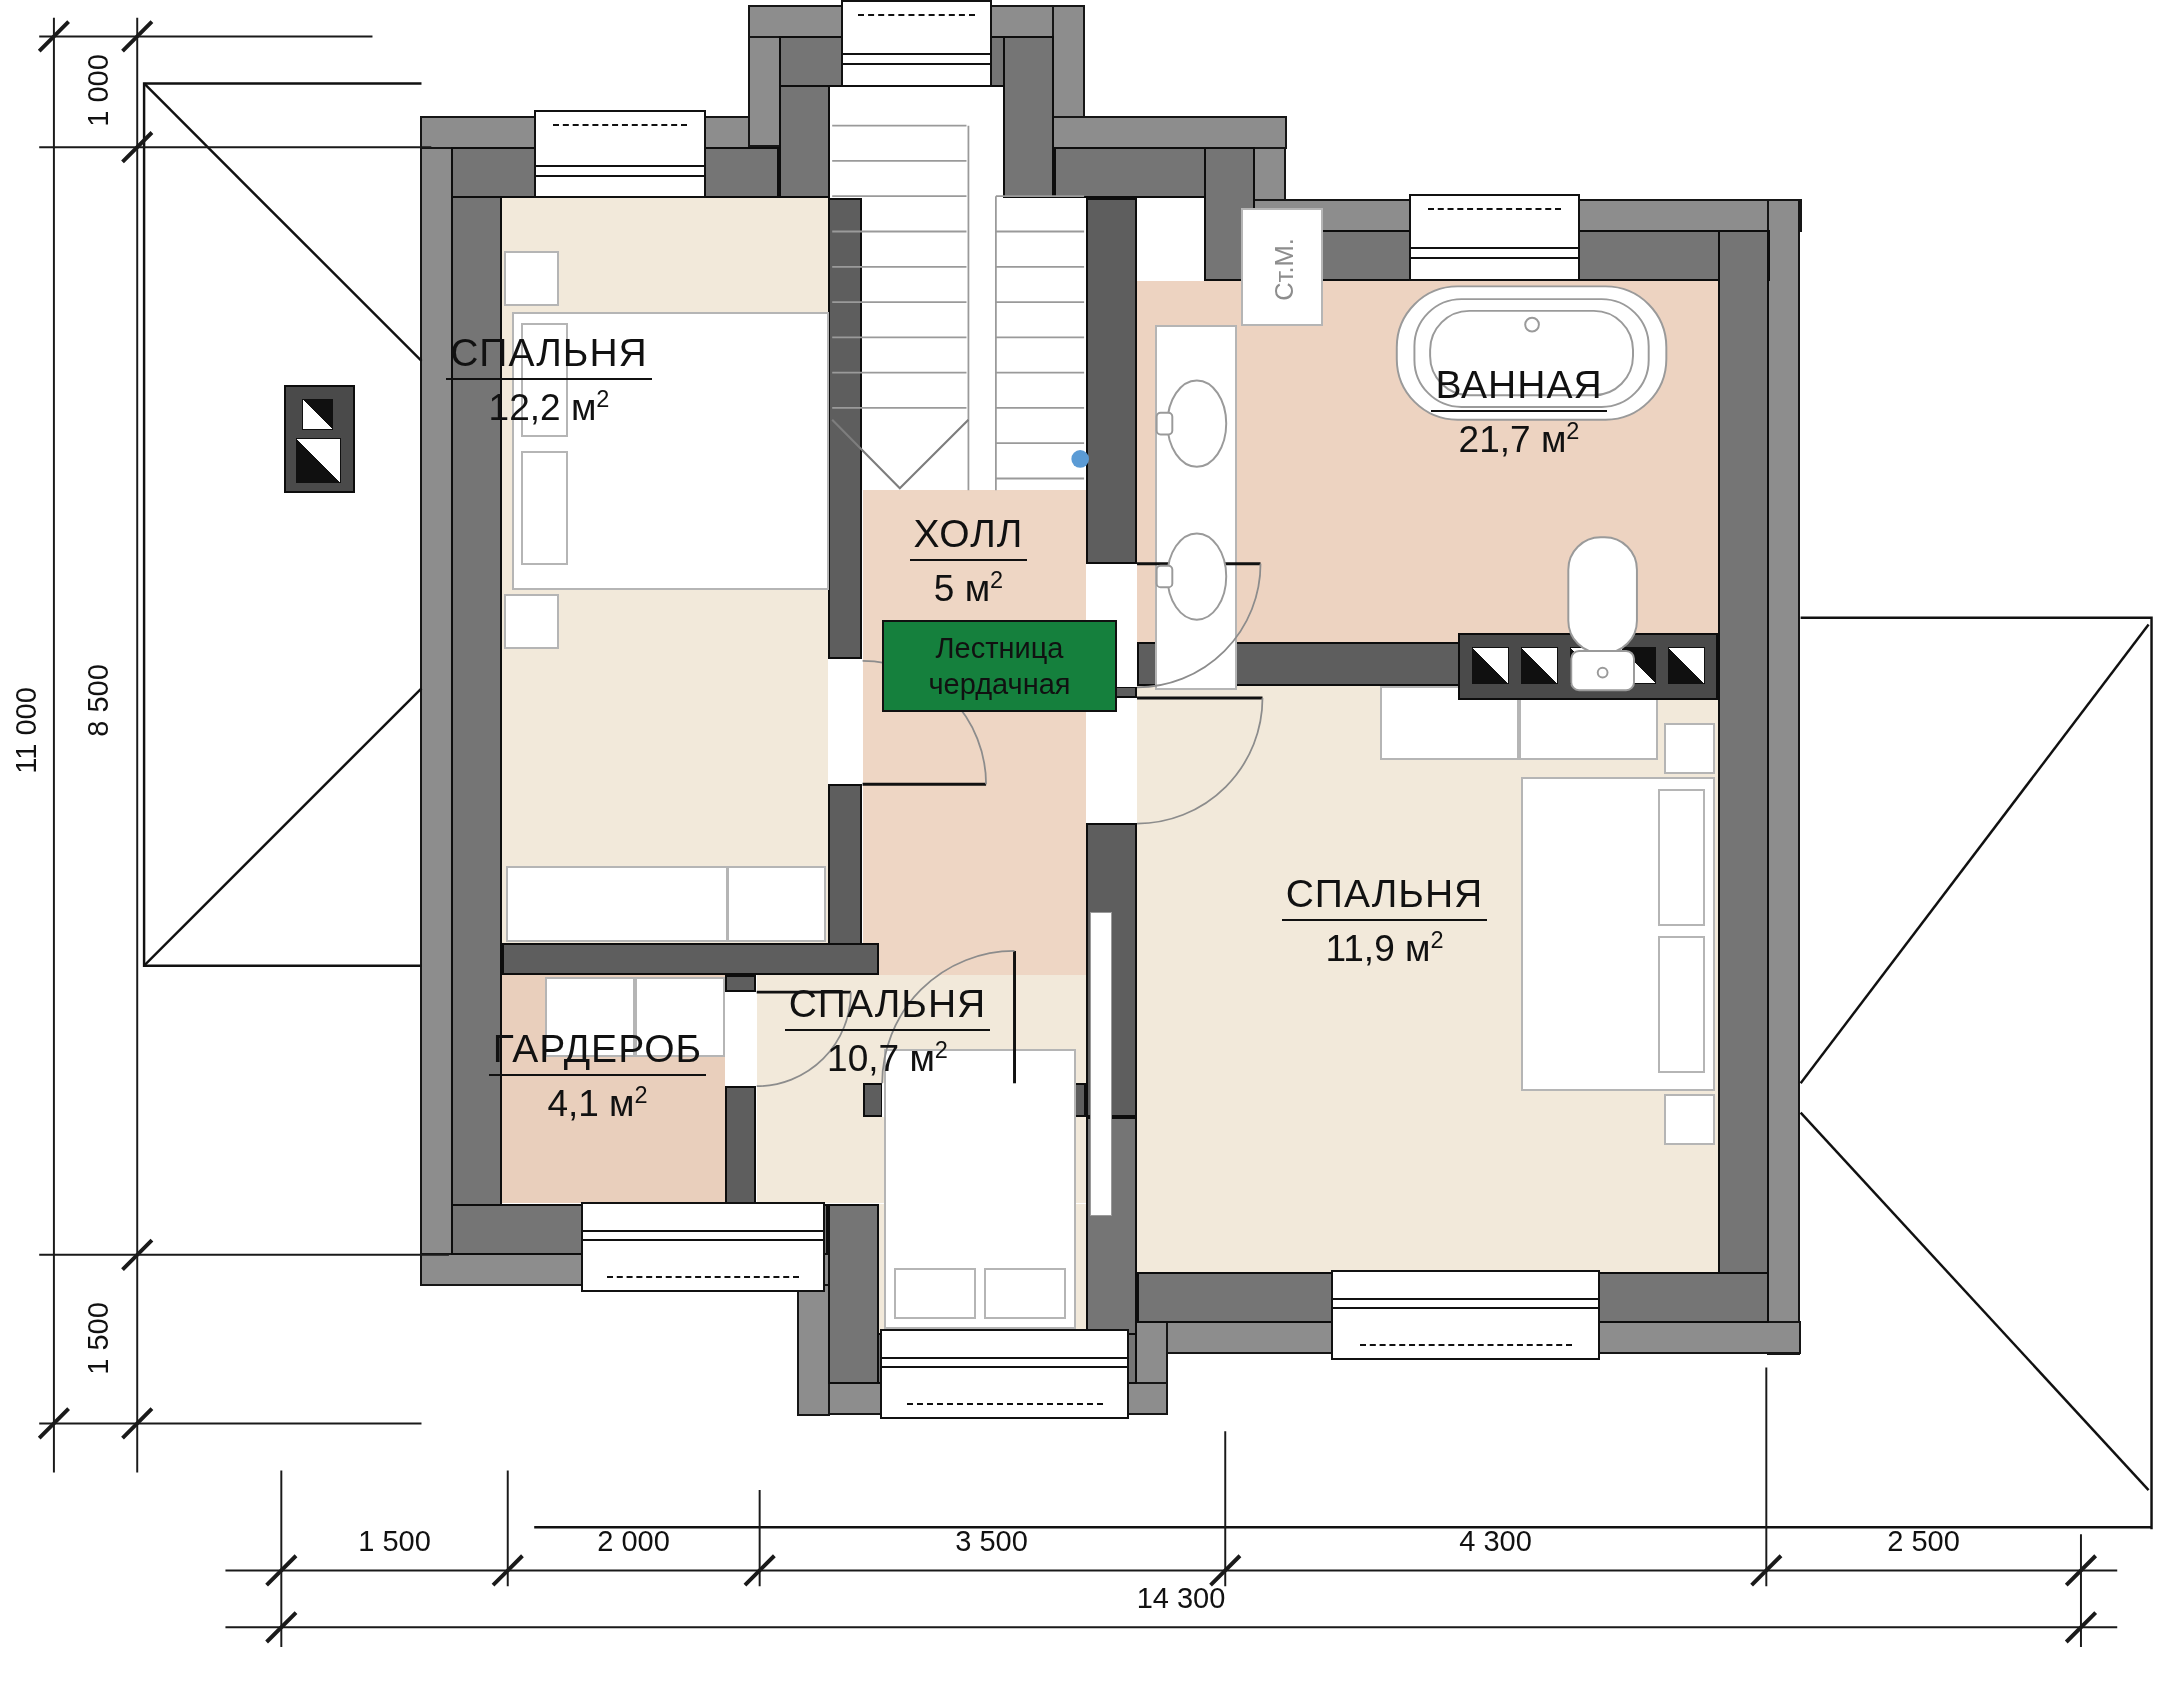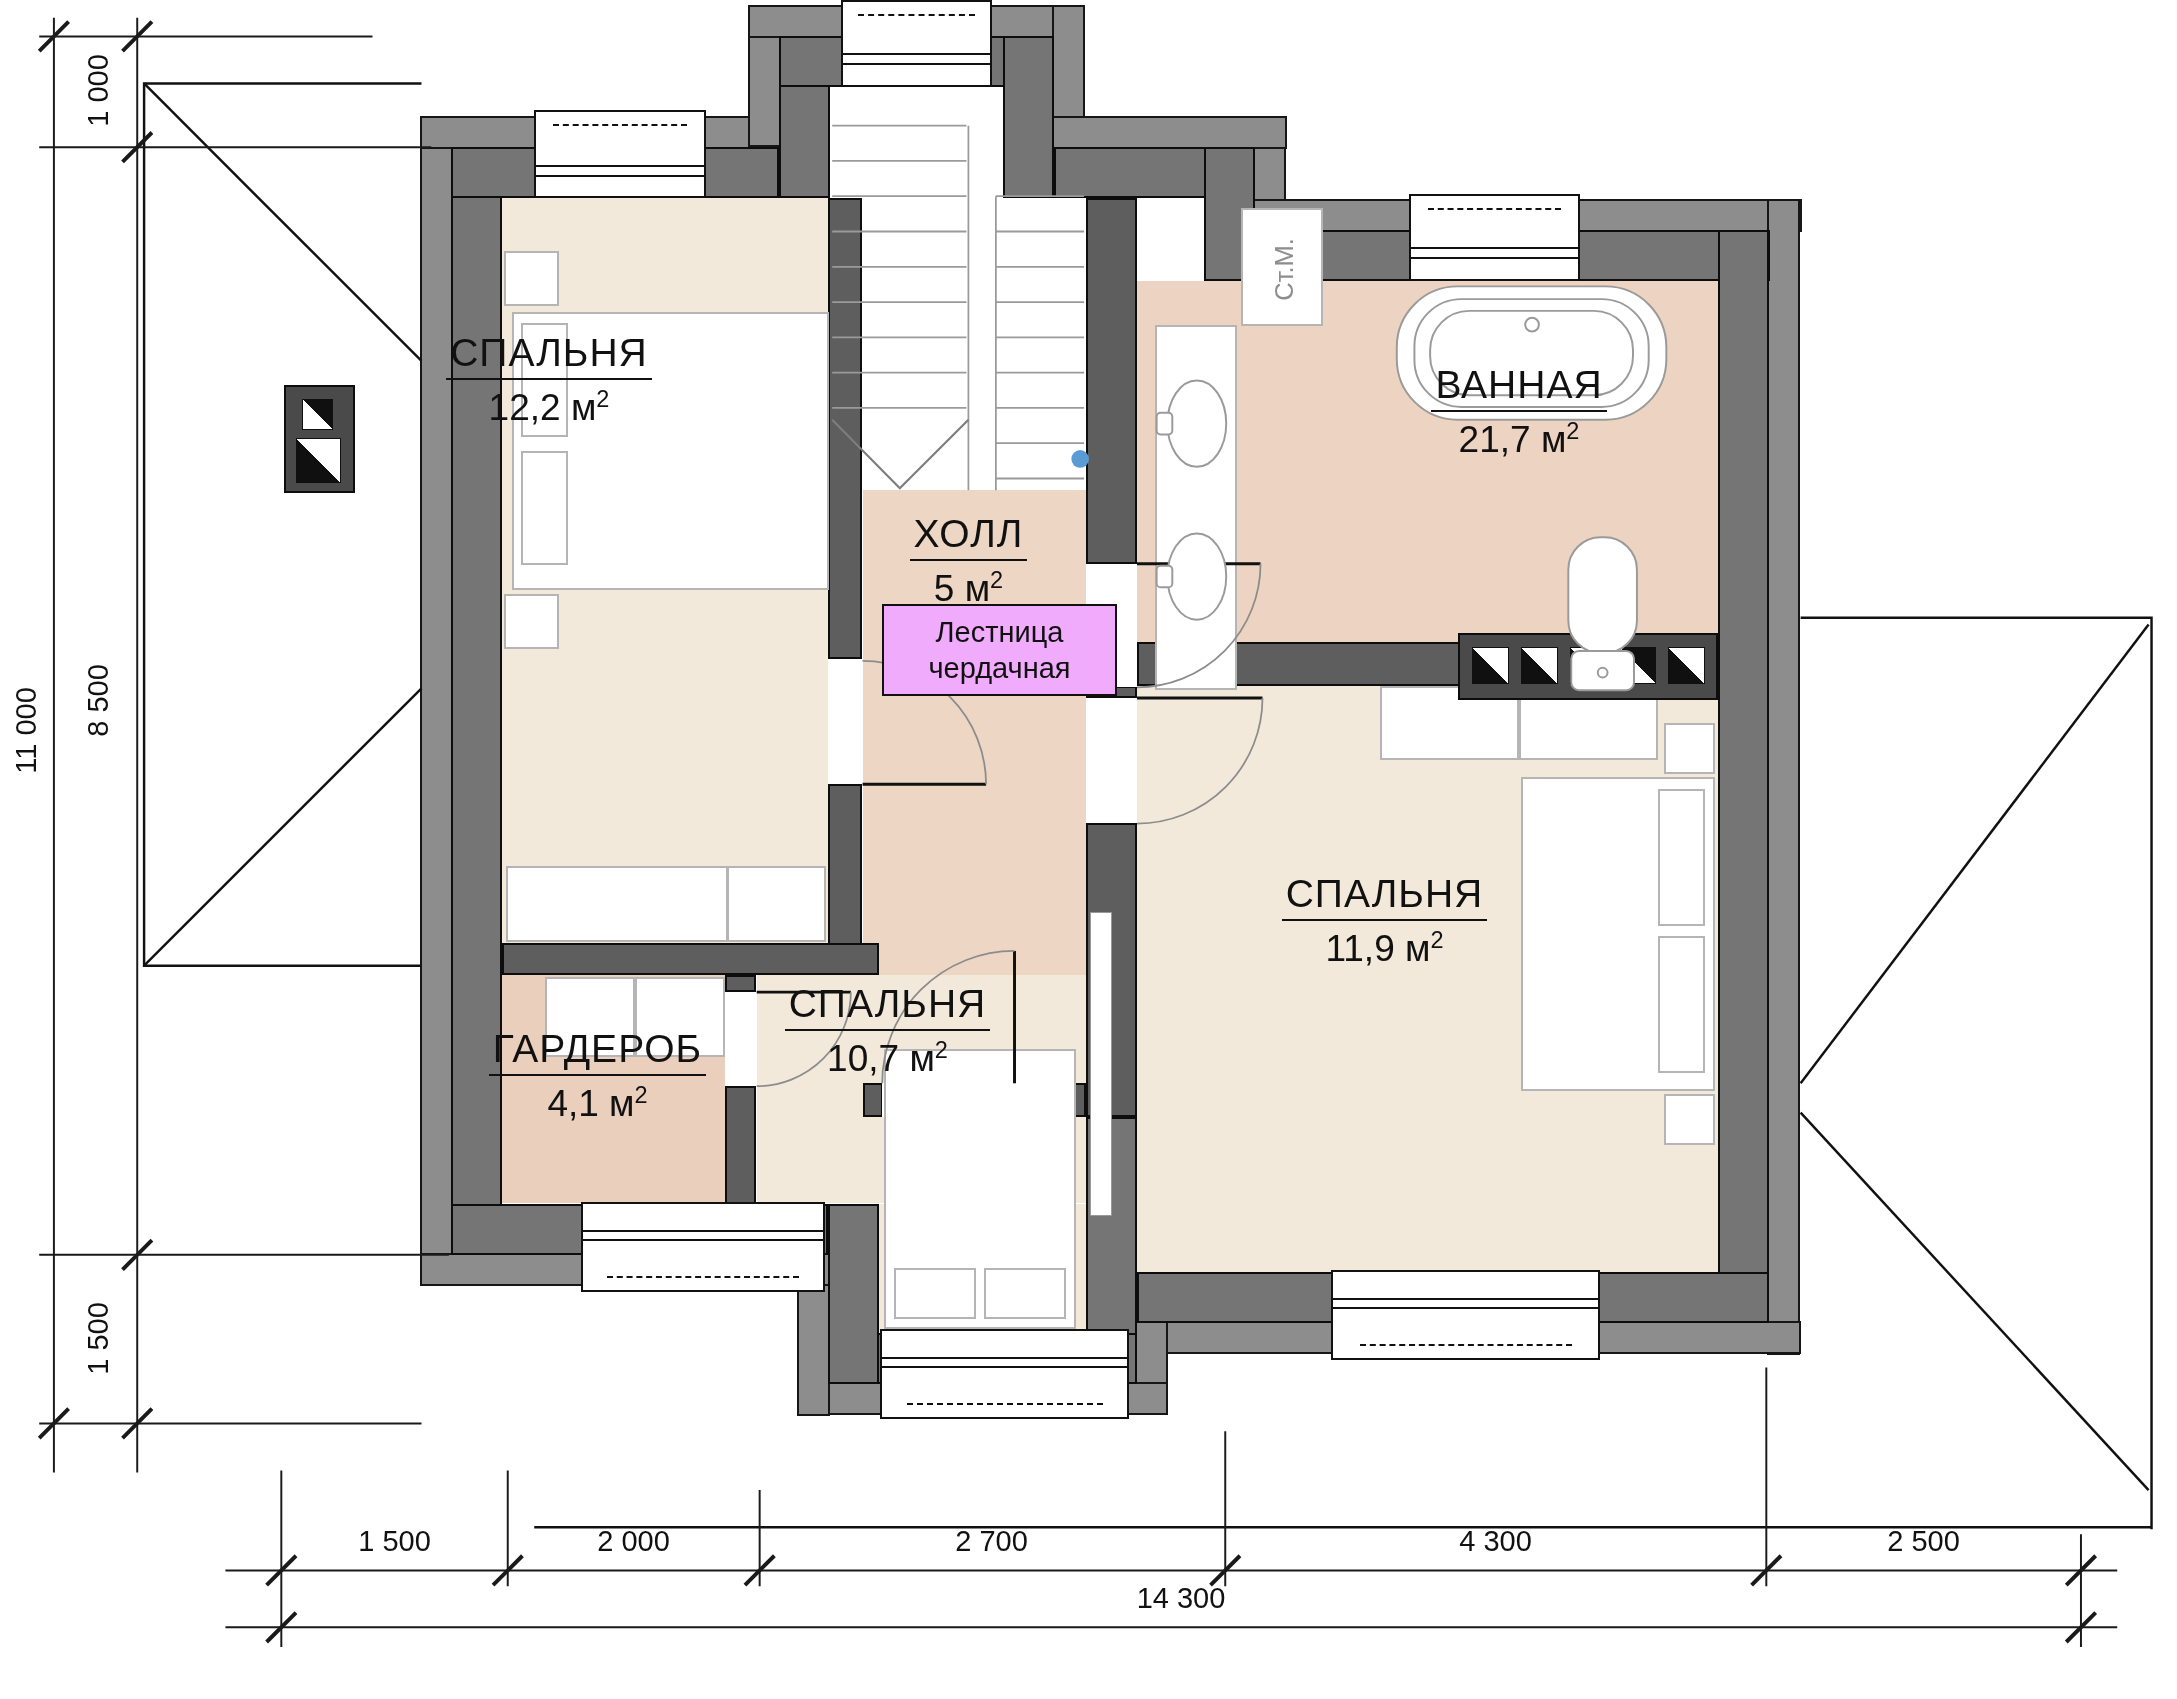--- a/index.html
+++ b/index.html
@@ -17,22 +17,22 @@
   .winv{background:#fff;border:1.5px solid #9a9a9a;box-sizing:border-box;}
   .furn{background:#fff;border:2px solid #969696;box-sizing:border-box;}
   .furn.light{border-color:#b5b5b5;}
   .dark{background:#4a4a4a;border:2.9px solid #0d0d0d;box-sizing:border-box;}
   .vsq{position:absolute;width:35px;height:35px;background:linear-gradient(to top right,#101010 49.5%,#ffffff 50%);border:1px solid #101010;}
   .vsq.rev{background:linear-gradient(to bottom left,#101010 49.5%,#ffffff 50%);}
   .room-label{text-align:center;line-height:1.15;}
   .rname{font-size:39px;letter-spacing:1px;border-bottom:2.9px solid #111;display:inline-block;padding:0 3.9px 2px;white-space:nowrap;}
   .rarea{font-size:37px;margin-top:5.9px;white-space:nowrap;}
   .rarea sup{font-size:23.5px;}
-  .note-box{background:#f0abfc;border:2.9px solid #111;text-align:center;font-size:29px;line-height:1.25;
-            display:flex;flex-direction:column;justify-content:center;}
+  .note-box{background:#15803d;border:2.9px solid #111;text-align:center;font-size:29px;line-height:1.25;
+            display:flex;flex-direction:column;justify-content:center;margin-top:16px;}
   .dim{font-size:29px;text-align:center;white-space:nowrap;}
   .dim.v{transform:rotate(-90deg);transform-origin:center;}
   .wm-label{font-size:25.5px;color:#8d8d8d;transform:rotate(-90deg);transform-origin:center;white-space:nowrap;}
   svg{position:absolute;left:0;top:0;pointer-events:none;}
 </style>
 </head>
 <body>
 
 <div id="canvas">
 
@@ -276,19 +276,19 @@
     <div>чердачная</div>
   </div>
 
   <div class="abs dim v" style="left:-35px;top:716px;width:118px;height:29px">11 000</div>
   <div class="abs dim v" style="left:37px;top:76px;width:118px;height:29px">1 000</div>
   <div class="abs dim v" style="left:37px;top:686px;width:118px;height:29px">8 500</div>
   <div class="abs dim v" style="left:37px;top:1324px;width:118px;height:29px">1 500</div>
 
   <div class="abs dim" style="left:316px;top:1525px;width:157px">1 500</div>
   <div class="abs dim" style="left:555px;top:1525px;width:157px">2 000</div>
-  <div class="abs dim" style="left:913px;top:1525px;width:157px">2 700</div>
+  <div class="abs dim" style="left:913px;top:1525px;width:157px">3 500</div>
   <div class="abs dim" style="left:1417px;top:1525px;width:157px">4 300</div>
   <div class="abs dim" style="left:1845px;top:1525px;width:157px">2 500</div>
   <div class="abs dim" style="left:1093px;top:1582px;width:176px">14 300</div>
 
 </div>
 
 
 </body></html>

